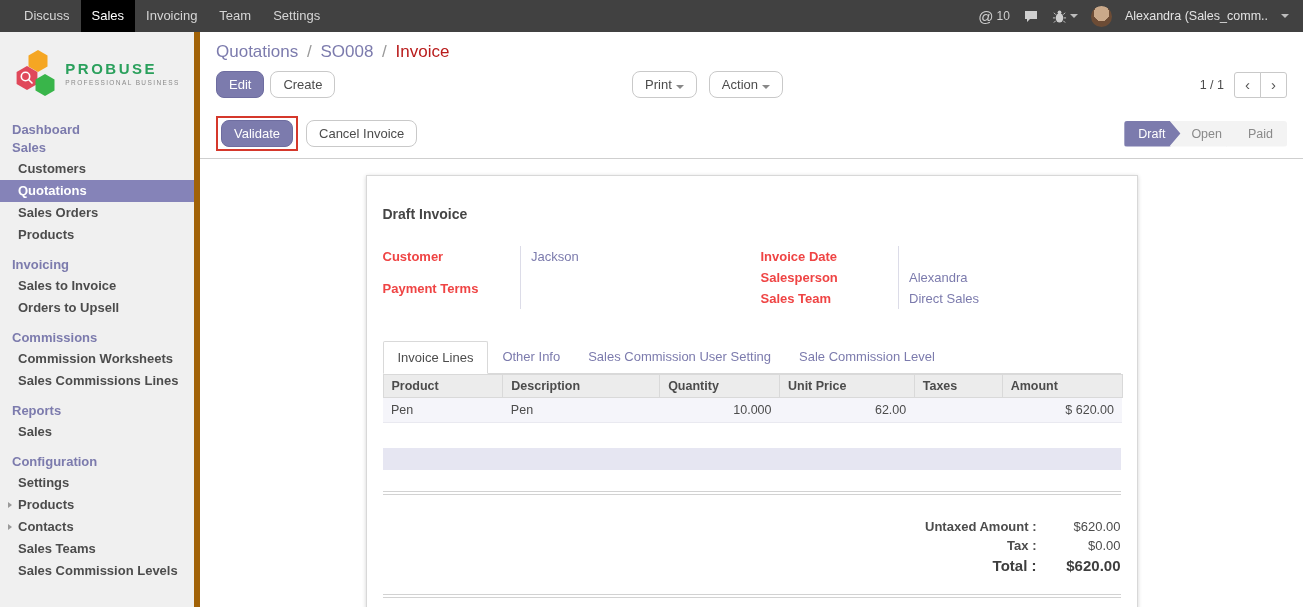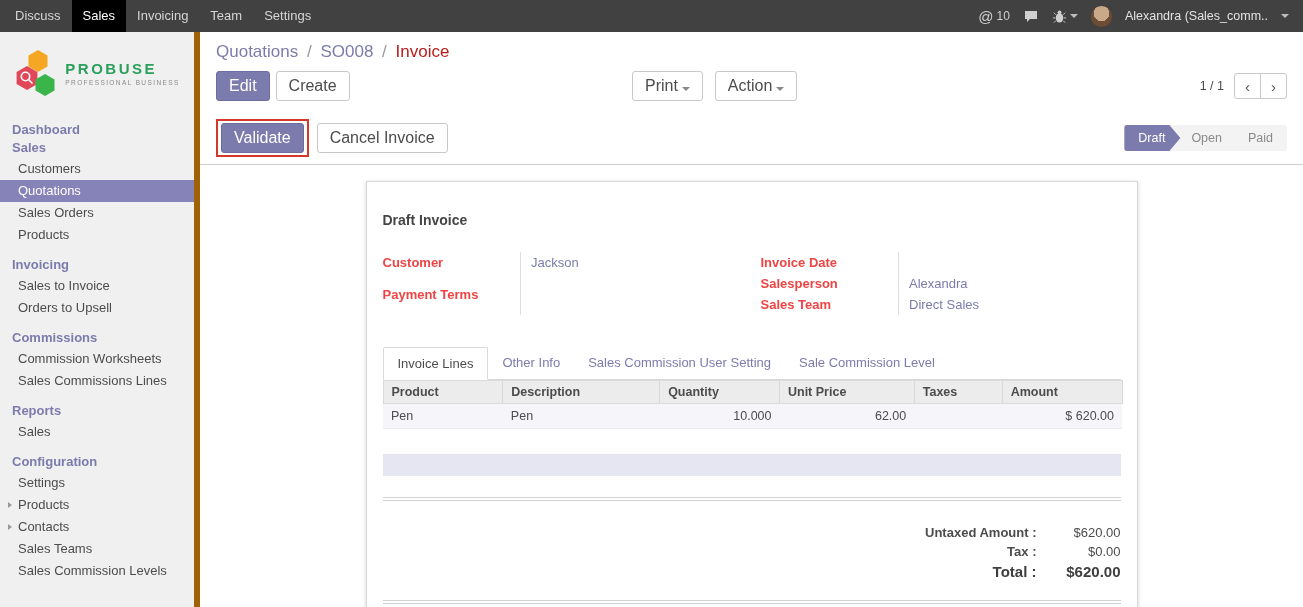--- a/index.html
+++ b/index.html
@@ -1,21 +1,21 @@
 <!DOCTYPE html>
 <html><head>
 <meta charset="utf-8">
 <style>
   * { margin:0; padding:0; box-sizing:border-box; }
   html,body { width:1303px; height:607px; overflow:hidden; background:#fff;
               font-family:"Liberation Sans","DejaVu Sans",sans-serif; font-size:13px; color:#4c4c4c; }
 
   
   .topbar { height:32px; background:#414141; display:flex; justify-content:space-between; align-items:stretch; }
-  .topbar-left { display:flex; align-items:stretch; padding-left:4px; }
+  .topbar-left { display:flex; align-items:stretch; padding-left:13px; }
   .top-menu { color:#d6d6d6; padding:0 11px; line-height:32px; font-size:13px; cursor:pointer; }
   .top-menu.active { background:#000; color:#fff; }
   .topbar-right { display:flex; align-items:center; gap:13px; padding-right:14px; color:#cfcfcf; }
   .mention { display:flex; align-items:center; gap:3px; font-size:12px; cursor:pointer; }
   .mention .at { font-size:15px; }
   .icon-btn { display:flex; align-items:center; gap:3px; cursor:pointer; }
   .avatar { width:21px; height:21px; border-radius:50%;
             background:radial-gradient(circle at 50% 35%, #caa98a 0 45%, #6d4c35 46% 100%); }
   .username { font-size:12.5px; color:#e2e2e2; cursor:pointer; }
   .caret-down { width:0; height:0; border-left:4px solid transparent; border-right:4px solid transparent;
@@ -25,34 +25,34 @@
   .main { display:flex; height:575px; }
   .sidebar { width:200px; background:#f0f0f0; border-right:6px solid #a16207; overflow:hidden; flex:none; }
   .content { flex:1; background:#fff; display:flex; flex-direction:column; overflow:hidden; }
 
   
   .logo { padding:16px 0 20px; display:flex; justify-content:center; align-items:center; gap:7px; }
   .logo-text .t1 { font-weight:bold; color:#2aa05c; font-size:15px; letter-spacing:2.5px; }
   .logo-text .t2 { font-size:6.5px; color:#8a8a8a; letter-spacing:1.4px; margin-top:2px; }
   .side-heading { font-weight:bold; color:#7c7bad; font-size:13px; padding:4px 12px 3px; cursor:pointer; }
   .side-group { margin-bottom:7px; }
-  .side-item { position:relative; padding:3px 8px 4px 18px; color:#4c4c4c; font-size:13px; cursor:pointer; line-height:15px; }
+  .side-item { position:relative; padding:3px 8px 4px 18px; color:#4c4c4c; font-size:13px; cursor:pointer; line-height:15px;font-weight:bold; }
   .side-item.active { background:#8583b8; color:#fff; }
   .caret-right { position:absolute; left:8px; top:8px; width:0; height:0;
                  border-top:3.5px solid transparent; border-bottom:3.5px solid transparent;
                  border-left:4.5px solid #9a9a9a; }
 
   
   .control-panel { padding:10px 16px 0; }
   .breadcrumb { font-size:17px; margin-bottom:9px; }
   .breadcrumb .bc-link { color:#7c7bad; cursor:pointer; }
   .breadcrumb .bc-sep { color:#999; padding:0 4px; }
   .breadcrumb .bc-current { color:#b91c1c; }
   .cp-row2 { display:flex; align-items:center; margin-bottom:12px; }
-  .btn { font-size:16px; padding:5px 12px; border-radius:3px; border:1px solid #c9c9c9;
+  .btn { font-size:13px; padding:5px 12px; border-radius:8px; border:1px solid #c9c9c9;
          background:#fff; color:#4c4c4c; cursor:pointer; font-family:inherit; }
   .btn.primary { background:#7c7bad; border-color:#6e6da0; color:#fff; }
   .btn + .btn { margin-left:6px; }
   .cp-center { margin:0 auto; display:flex; gap:6px; transform:translateX(-60px); }
   .btn .caret-down { border-top-color:#888; margin-left:4px; }
   .pager { display:flex; align-items:center; gap:10px; }
   .pager-count { font-size:12.5px; color:#4c4c4c; cursor:pointer; }
   .pager-btn { width:27px; height:26px; background:#fff; border:1px solid #c9c9c9; color:#555;
                font-size:15px; cursor:pointer; }
   .pager-btn.prev { border-radius:3px 0 0 3px; }

